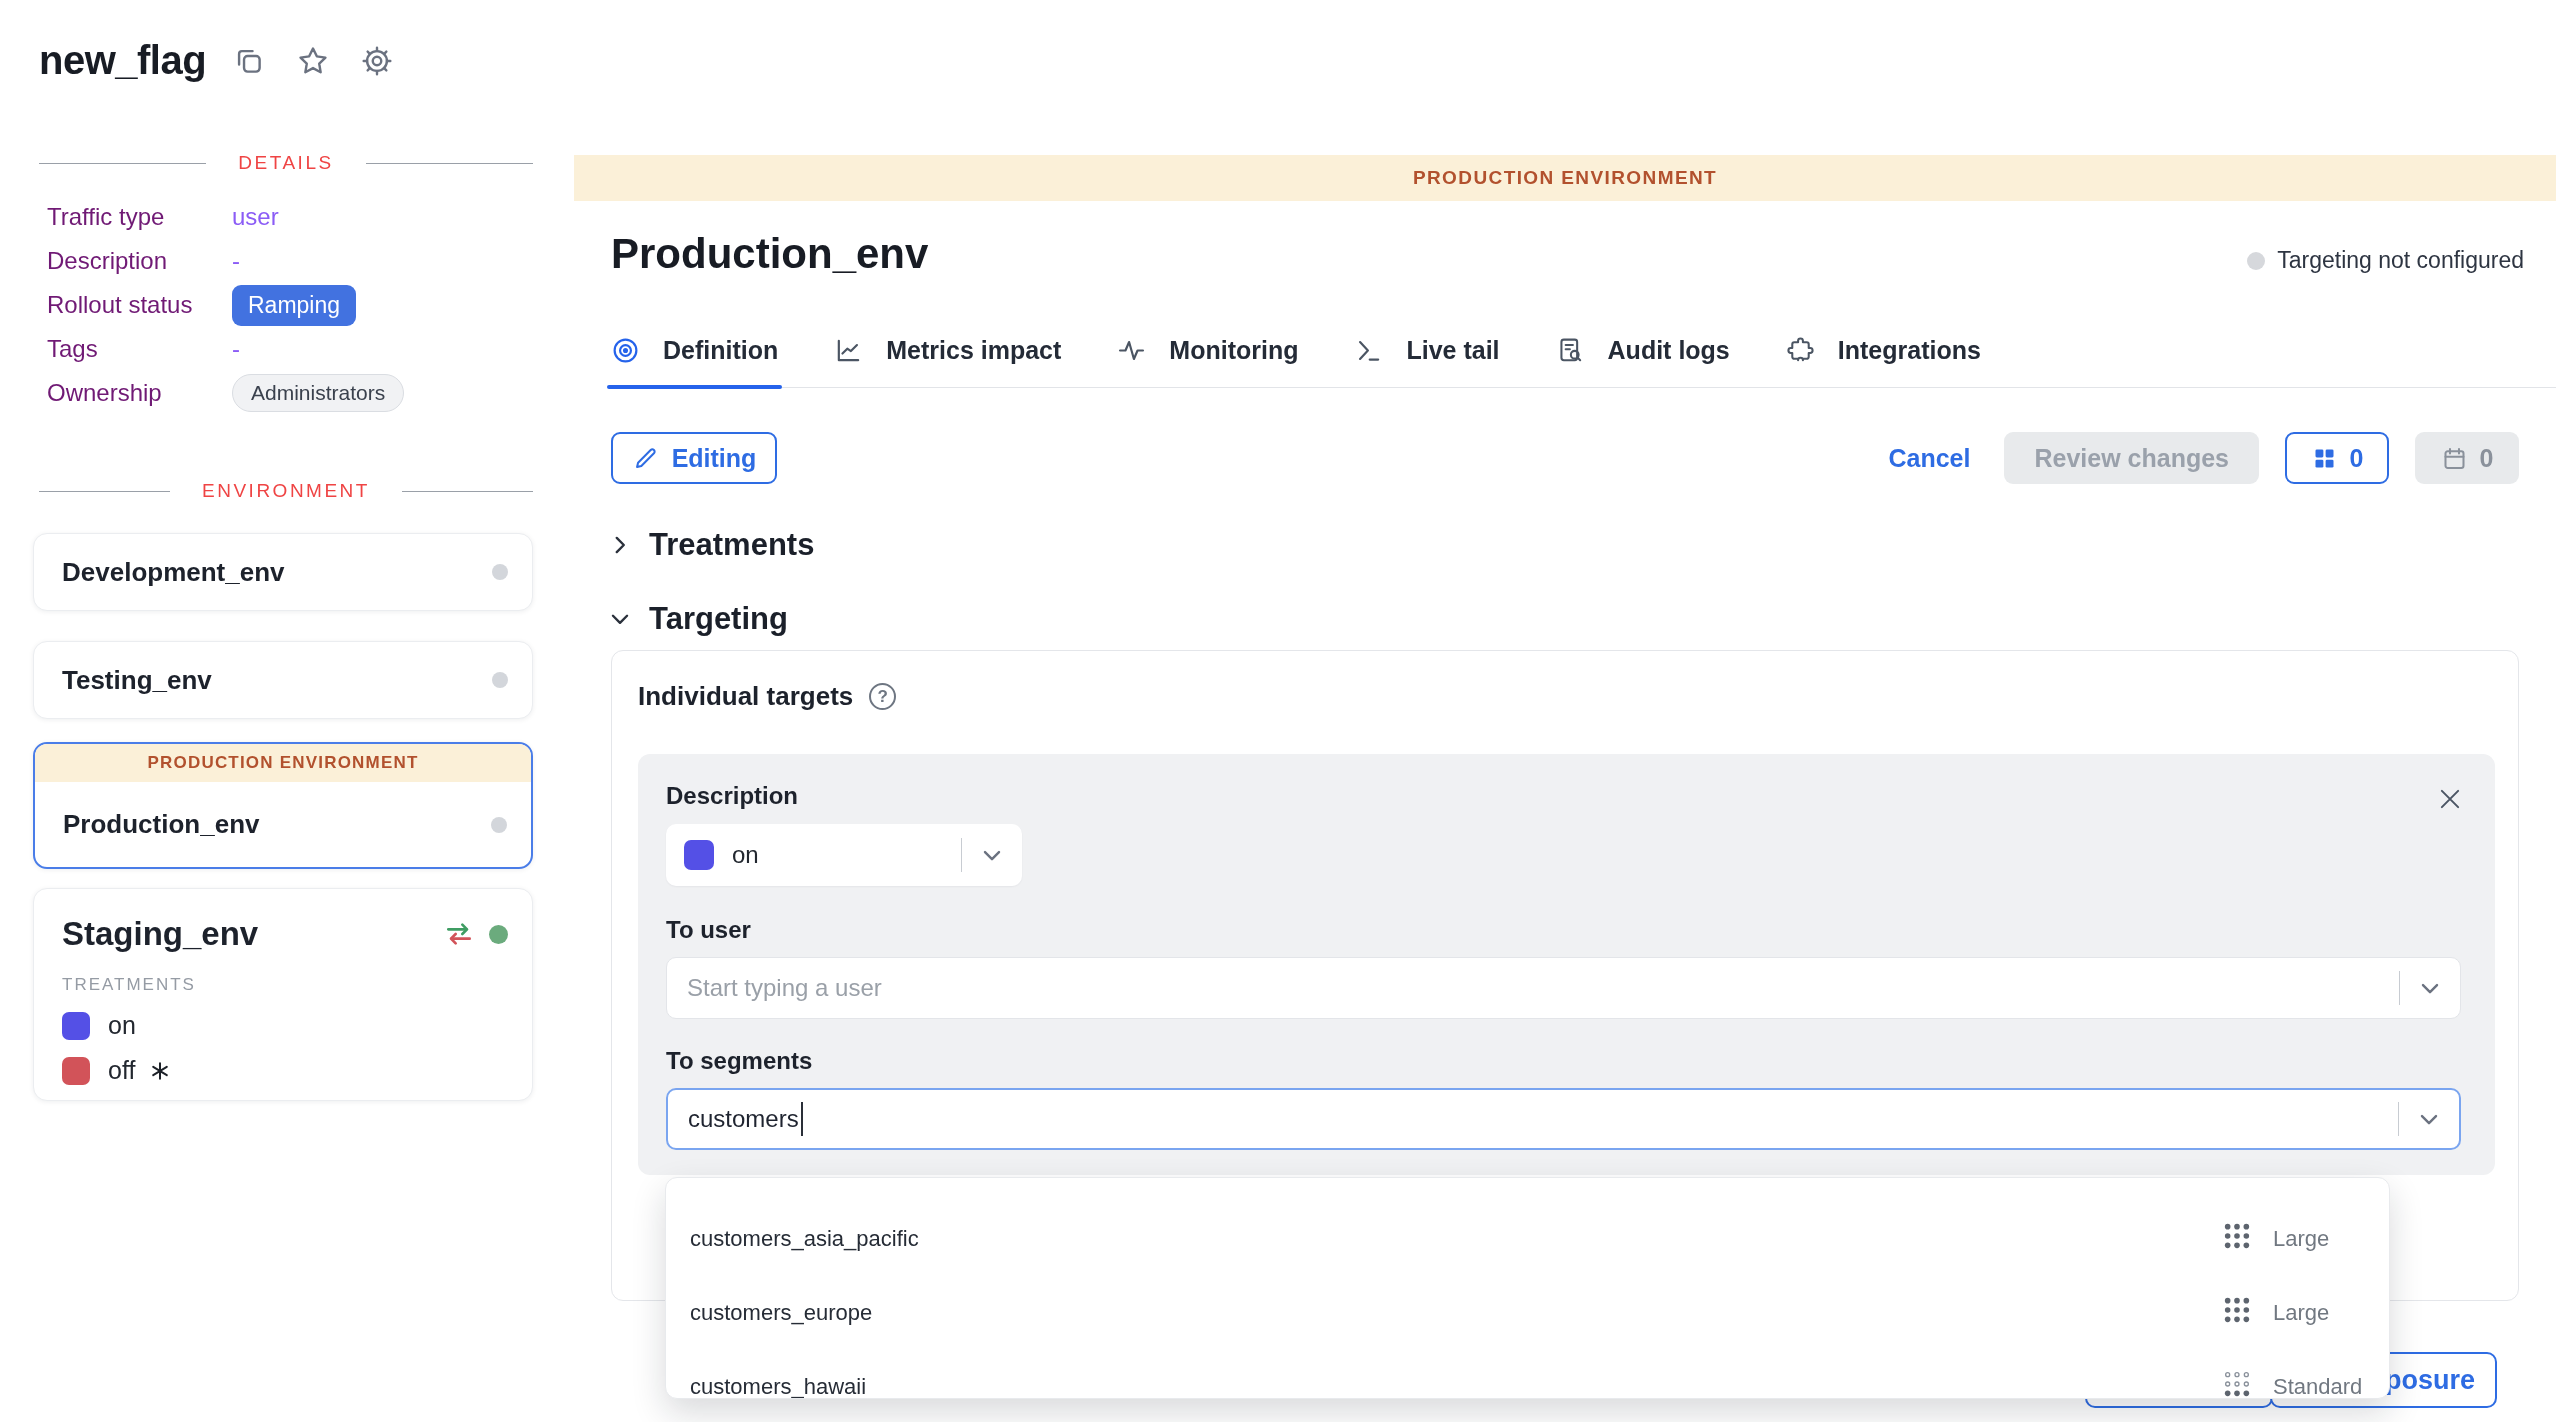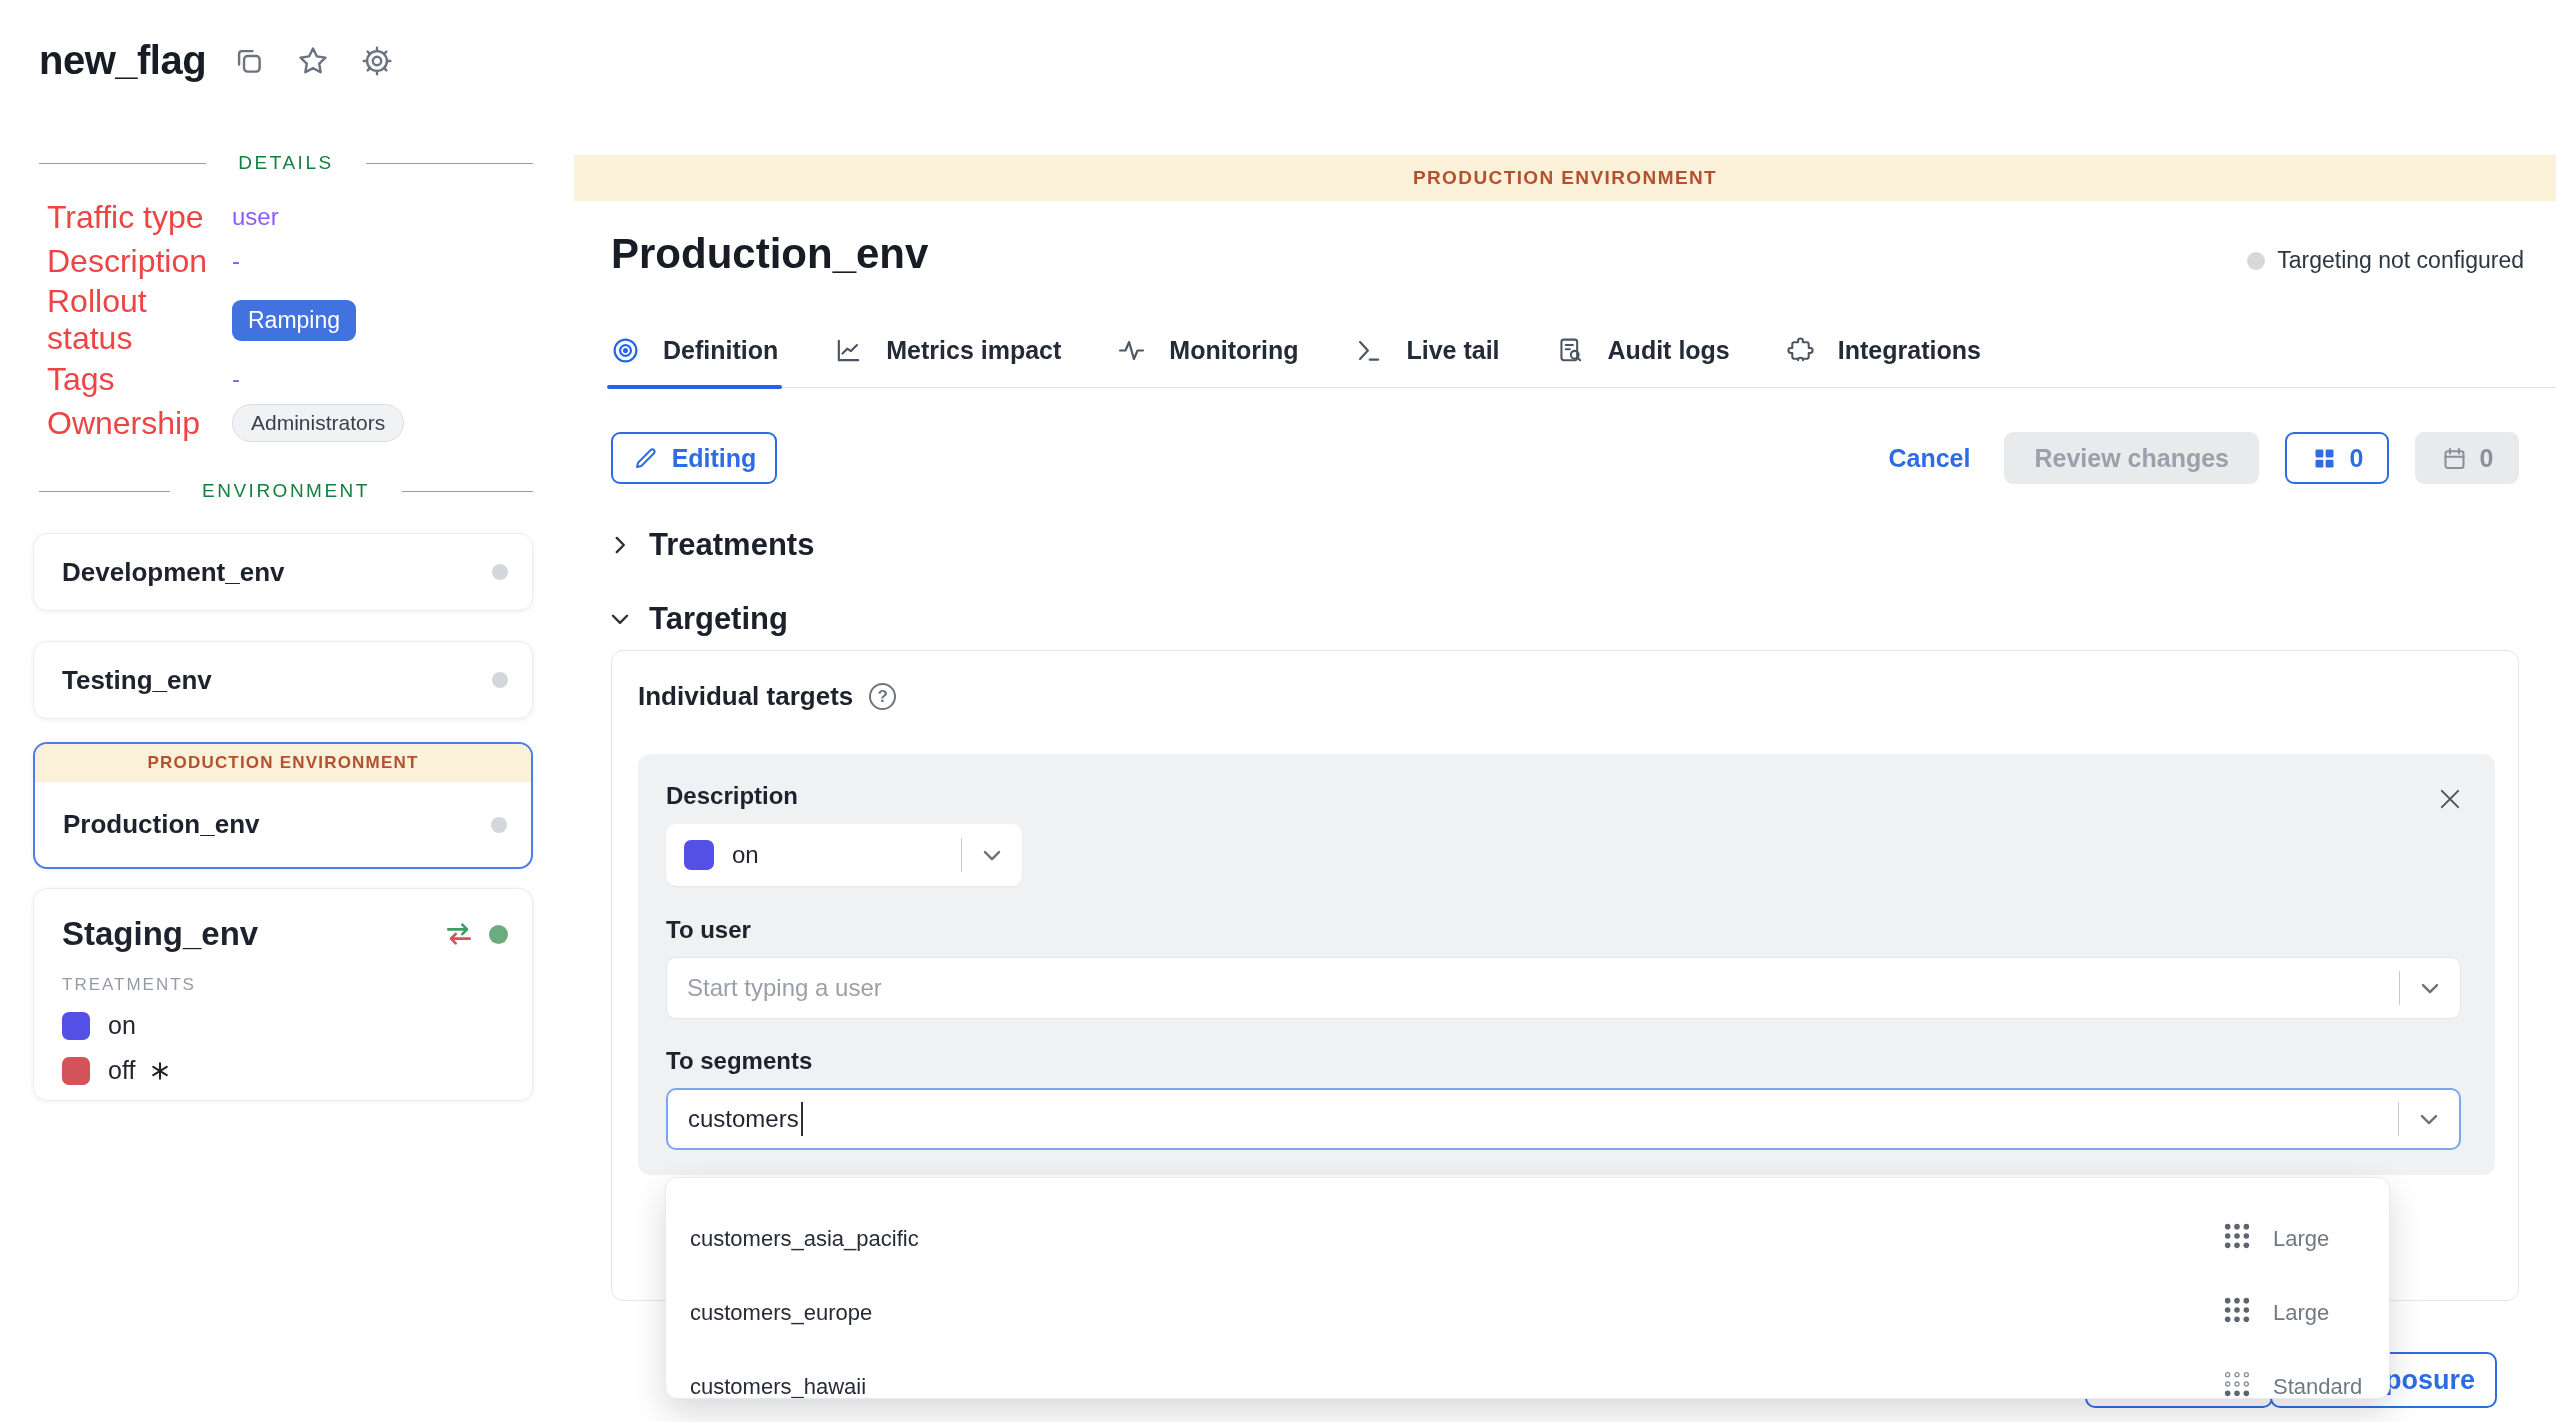--- a/index.html
+++ b/index.html
@@ -13,26 +13,26 @@
 
   
   .sidebar{position:absolute;left:0;top:0;width:574px;height:1422px;background:#fff;}
   .flag-row{position:absolute;left:39px;top:38px;display:flex;align-items:center;}
   .flag-title{font-size:40px;font-weight:700;color:#181c24;letter-spacing:-.5px;}
   .flag-row .ic{margin-left:30px;width:34px;height:34px;color:#6b7280;cursor:pointer;}
   .flag-row .ic:first-of-type{margin-left:26px;}
   .ic svg{width:100%;height:100%;display:block;}
 
   .divider{position:absolute;left:39px;width:494px;display:flex;align-items:center;gap:32px;
-    color:#15803d;font-size:19px;letter-spacing:2.5px;}
+    color:#ef4444;font-size:19px;letter-spacing:2.5px;}
   .divider .line{flex:1;height:1px;background:#9aa0a8;}
 
   .details-rows{position:absolute;left:47px;top:195px;width:486px;}
   .drow{display:flex;align-items:center;min-height:44px;}
-  .dlabel{width:185px;font-size:32px;color:#ef4444;}
+  .dlabel{width:185px;font-size:24px;color:#701a75;}
   .dvalue{font-size:24px;color:#8b5cf6;}
   .badge{background:var(--badge);color:#fff;font-size:23px;padding:7px 16px;border-radius:9px;}
   .chip{background:#f1f2f4;border:1px solid #dadde2;color:#3a414d;font-size:21px;
     padding:6px 18px;border-radius:999px;}
 
   .env-card{position:absolute;left:33px;width:500px;background:#fff;border:1px solid #ebedf0;
     border-radius:14px;box-shadow:0 1px 5px rgba(16,24,40,.07);cursor:pointer;}
   .env-name{font-size:26px;font-weight:700;color:#1d222c;}
   .env-dot{width:16px;height:16px;border-radius:50%;background:#d3d6db;}
   .env-simple{display:flex;align-items:center;justify-content:space-between;padding:0 24px 0 28px;height:78px;}

